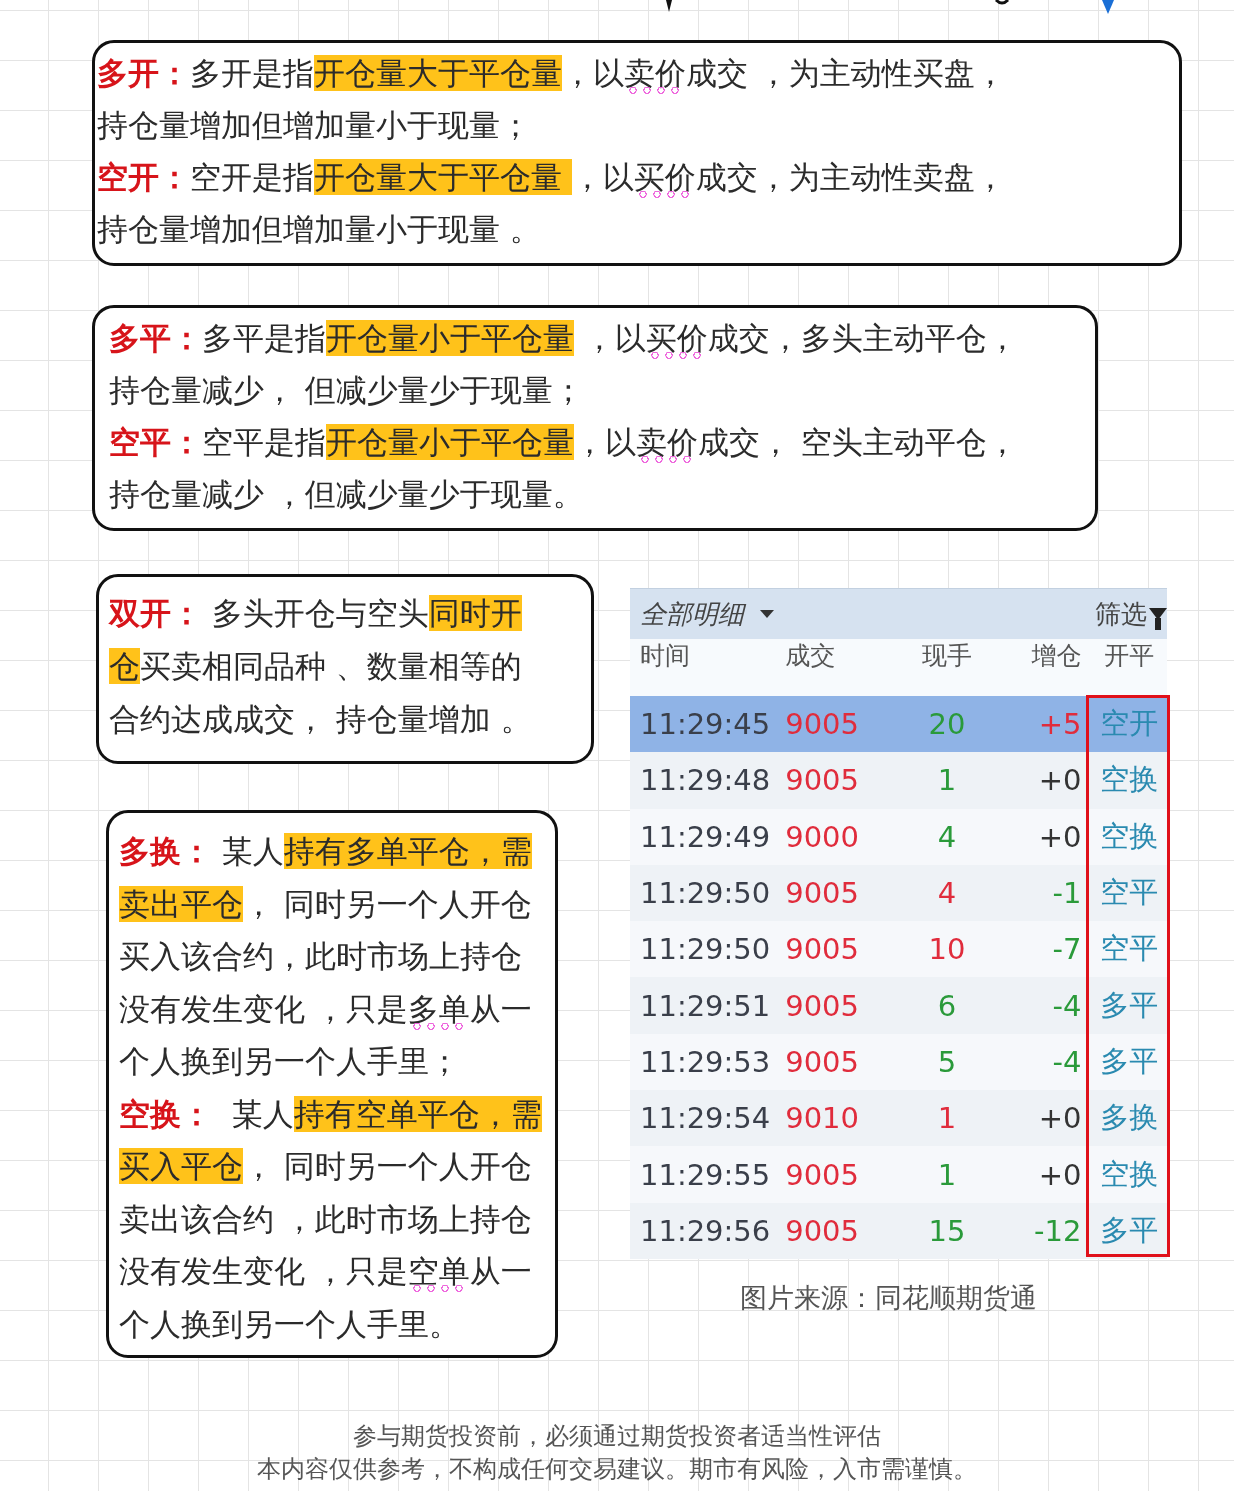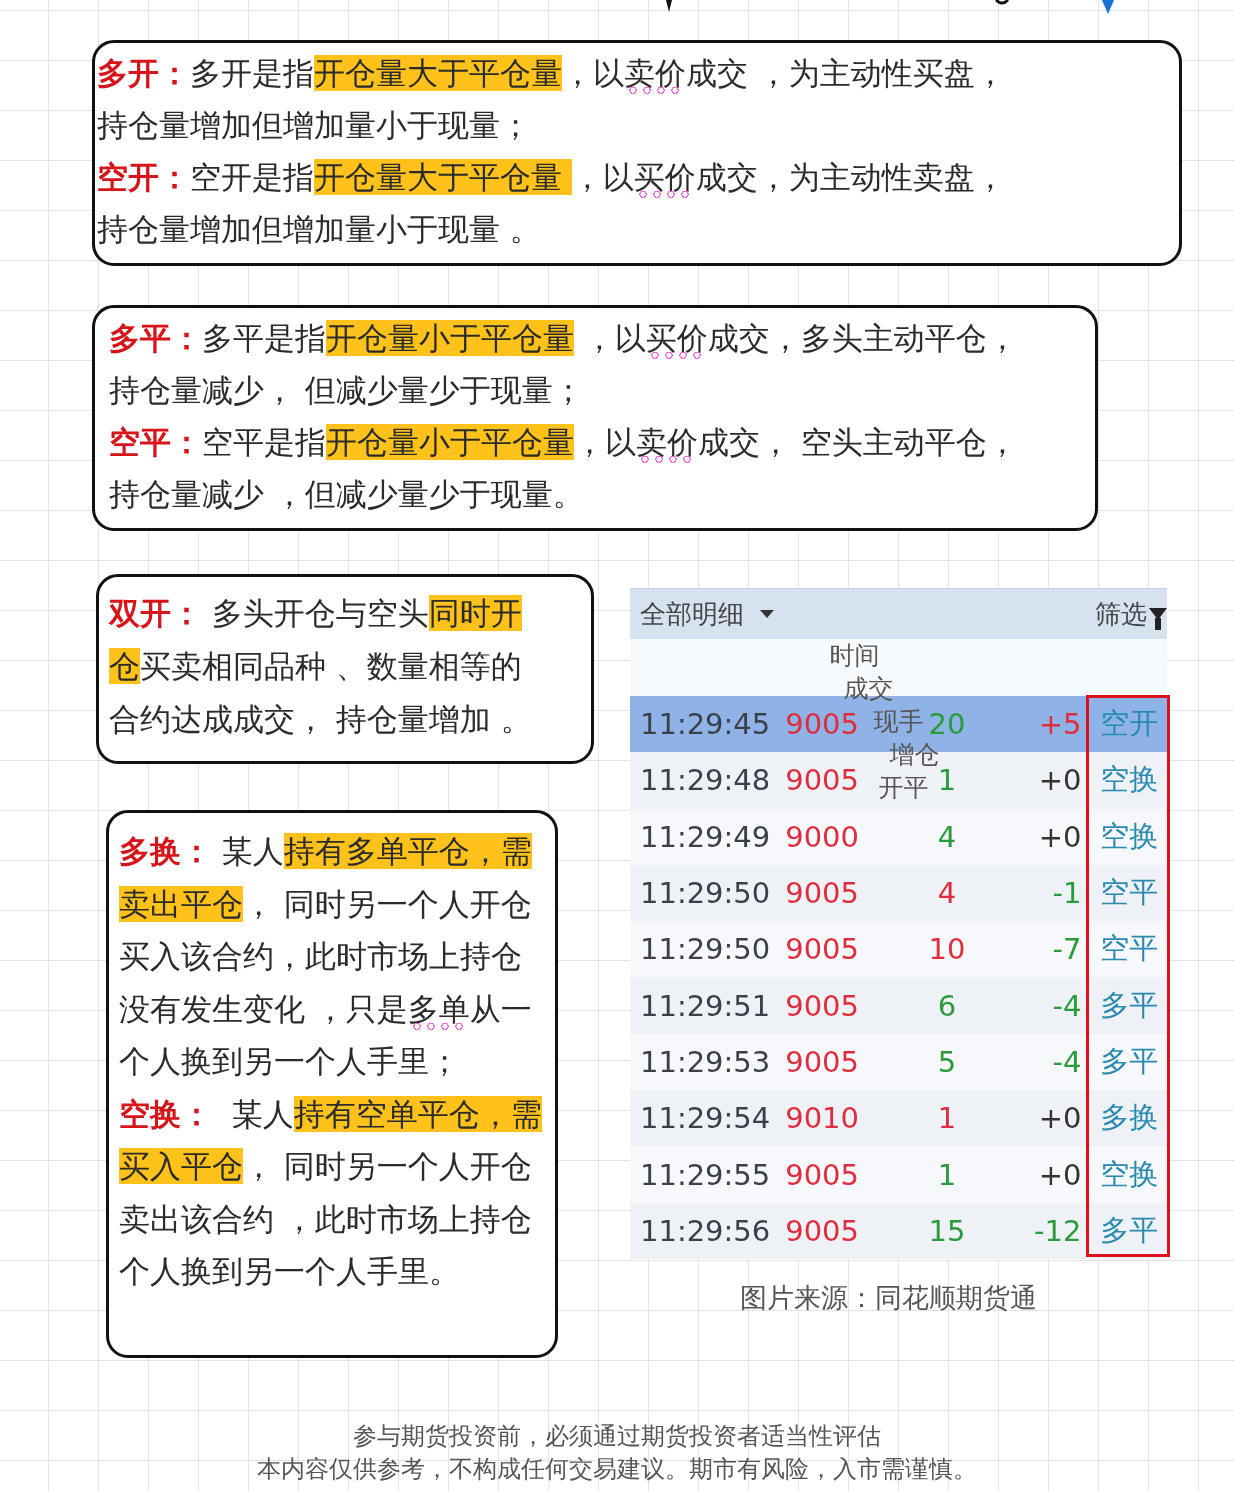--- a/index.html
+++ b/index.html
@@ -35,26 +35,26 @@
   #card3 { left: 96px; top: 574px; width: 498px; height: 190px; padding: 10px 0 0 10px; line-height: 53px; }
   #card4 { left: 106px; top: 810px; width: 452px; height: 548px; padding: 12px 0 0 10px; line-height: 52.5px; }
 
   
   #panel { position: absolute; left: 630px; top: 588px; width: 537px; }
   .panel-header {
     height: 50px; background: #d6e2f0; display: flex; align-items: center;
     justify-content: space-between; padding: 0 0 0 10px; font-size: 26px; color: #444;
     border-top: 1px solid #c2d0e0;
   }
-  .dropdown { display: flex; align-items: center; gap: 16px; }
+  .dropdown { display: flex; align-items: center; gap: 16px; font-style: italic; }
   .caret { width: 0; height: 0; border-left: 7px solid transparent; border-right: 7px solid transparent; border-top: 8px solid #333; }
   .filter { display: flex; align-items: center; gap: 2px; font-family: Liberation Serif, serif; }
   .funnel { width: 0; height: 0; border-left: 9px solid transparent; border-right: 9px solid transparent; border-top: 12px solid #222; position: relative; }
   .funnel::after { content: ""; position: absolute; left: -3px; top: -2px; width: 6px; height: 12px; background: #222; }
-  .thead { display: flex; height: 57px; align-items: center; background: #f7fafd; font-size: 25px; color: #555; flex-direction: column; }
+  .thead { display: flex; height: 57px; align-items: flex-start; background: #f7fafd; font-size: 25px; color: #555; }
   .row { display: flex; height: 56.3px; align-items: center; font-size: 29px; }
   .row:nth-child(odd) { background: #f6f8fb; }
   .row:nth-child(even) { background: #eef2f6; }
   .row.selected { background: #8fb3e6 !important; }
   .c-time { width: 148px; padding-left: 10px; color: #3a3f4a; }
   .c-price { width: 110px; color: #e02c3c; }
   .c-vol { width: 110px; text-align: center; }
   .c-oi { width: 82px; text-align: right; padding-right: 0; }
   .c-type { width: 77px; text-align: center; color: #2a8ab0; padding-left: 10px; }
   .thead .c-time, .thead .c-price, .thead .c-vol, .thead .c-oi, .thead .c-type { color: #555; }
@@ -94,20 +94,21 @@
 
 <div class="card" id="card4">
   <p><span class="term">多换：</span><span> 某人</span><span class="hl">持有多单平仓，需</span></p>
   <p><span class="hl">卖出平仓</span><span>， 同时另一个人开仓</span></p>
   <p>买入该合约，此时市场上持仓</p>
   <p><span>没有发生变化 ，只是</span><span class="wavy">多单</span><span>从一</span></p>
   <p>个人换到另一个人手里；</p>
   <p><span class="term">空换：</span><span style="white-space:pre">  某人</span><span class="hl">持有空单平仓，需</span></p>
   <p><span class="hl">买入平仓</span><span>， 同时另一个人开仓</span></p>
   <p>卖出该合约 ，此时市场上持仓</p>
+  <p><span>没有发生变化 ，只是</span><span class="wavy">空单</span><span>从一</span></p>
   <p>个人换到另一个人手里。</p>
 </div>
 
 <div id="panel">
   <div class="panel-header">
     <div class="dropdown">
       <span>全部明细</span>
       <span class="caret"></span>
     </div>
     <div class="filter">

